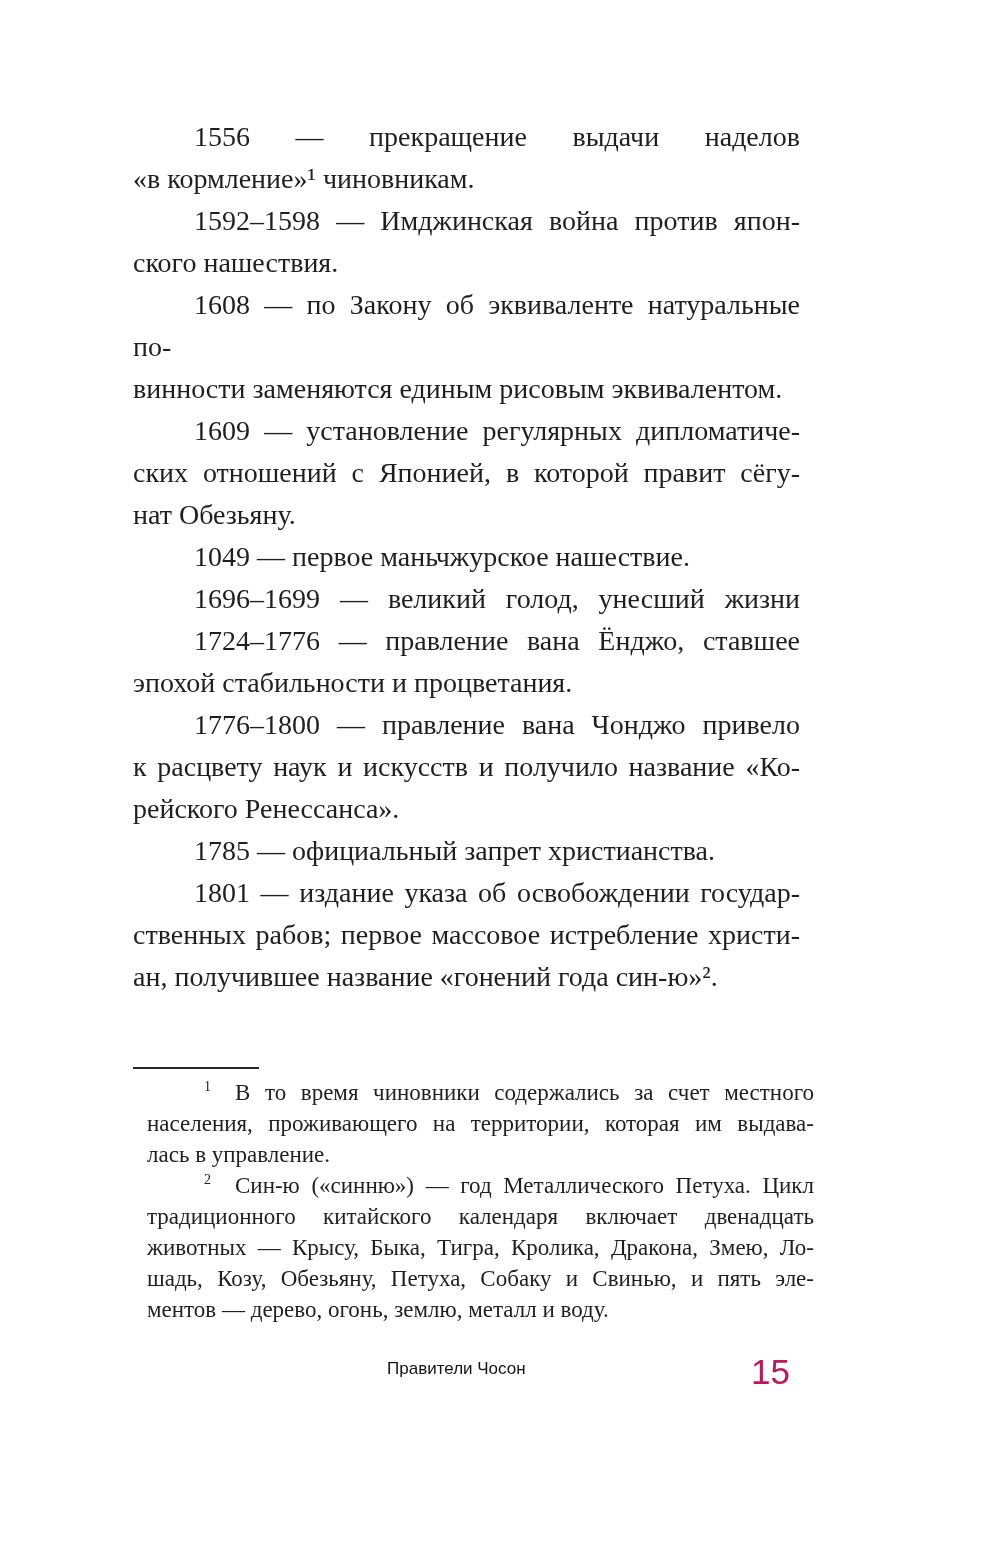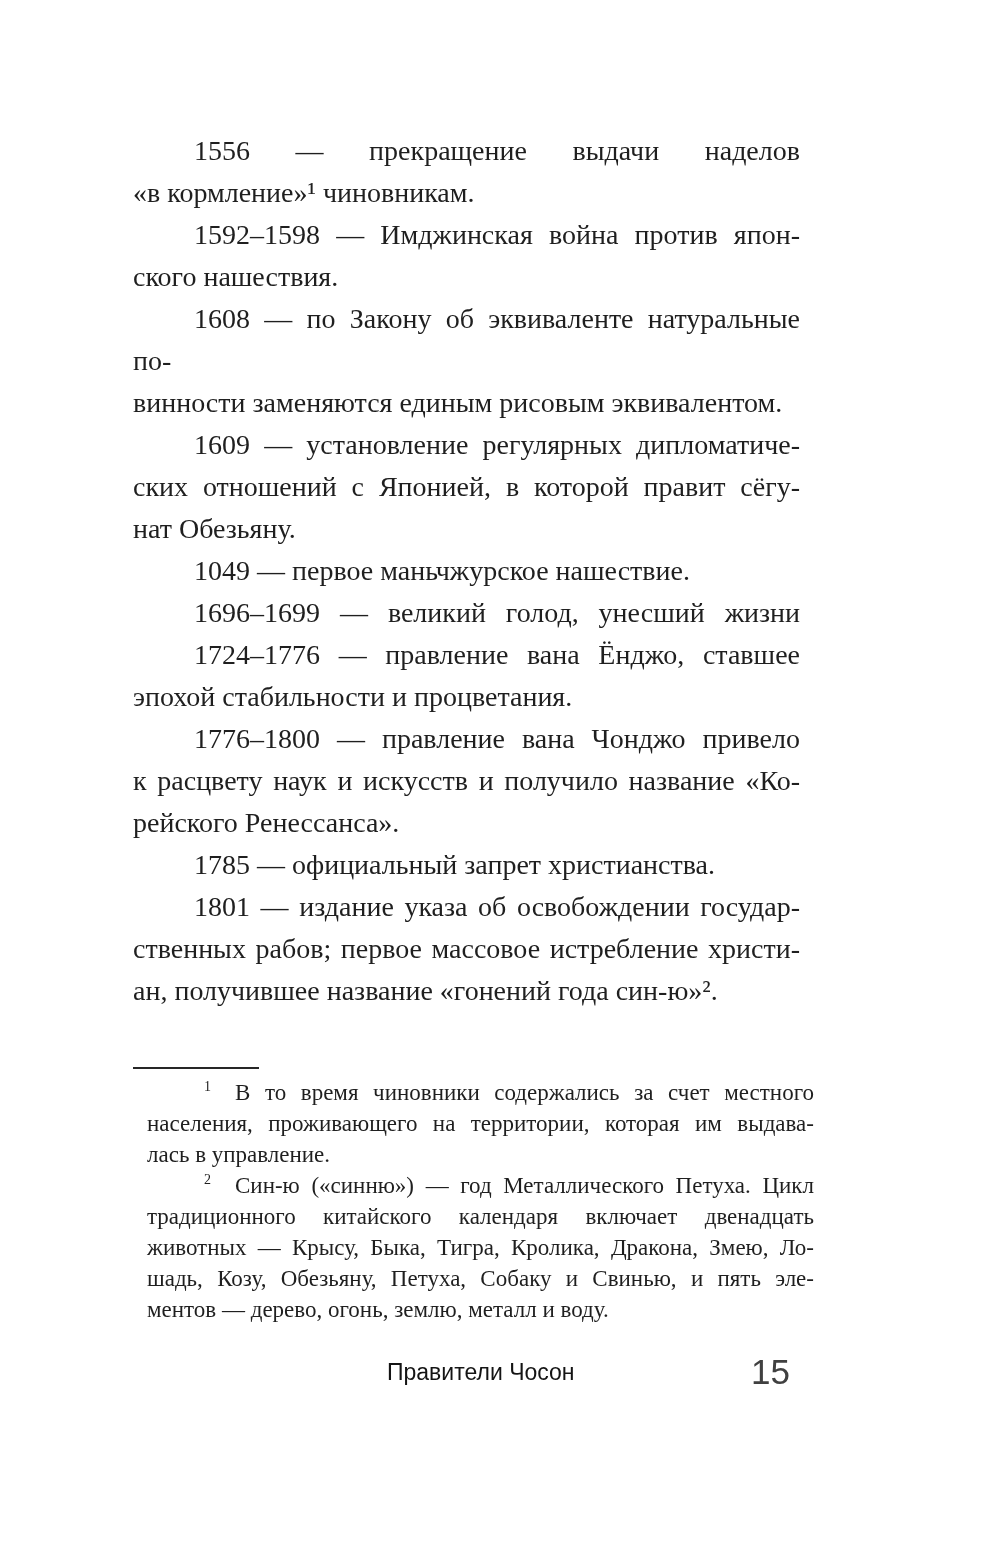--- a/index.html
+++ b/index.html
@@ -8,21 +8,21 @@
     width: 1000px;
     height: 1552px;
     background: #ffffff;
     color: #1f1f1f;
     font-family: "Liberation Serif", "DejaVu Serif", serif;
     overflow: hidden;
   }
   .main-text {
     position: absolute;
     left: 133px;
-    top: 130px;
+    top: 116px;
     width: 667px;
     font-size: 28px;
     line-height: 42px;
   }
   .line { text-align: left; }
   .j { text-align: justify; text-align-last: justify; }
   .ind { text-indent: 61px; }
   .fn-rule {
     position: absolute;
     left: 133px;
@@ -42,30 +42,30 @@
   sup.fn-marker {
     font-size: 14px;
     line-height: 0;
     margin-right: 24px;
   }
   .running-title {
     position: absolute;
     left: 387px;
     top: 1359px;
     font-family: "Liberation Sans", "DejaVu Sans", sans-serif;
-    font-size: 23px;
+    font-size: 17px;
     color: #141414;
   }
   .page-number {
     position: absolute;
     right: 210px;
     top: 1352px;
     font-family: "Liberation Sans", "DejaVu Sans", sans-serif;
     font-size: 35px;
-    color: #404040;
+    color: #be185d;
   }
 </style>
 </head>
 <body>
 
 <div class="page">
 
   <main class="main-text">
     <div class="line ind j">1556 — прекращение выдачи наделов</div>
     <div class="line">«в кормление»¹ чиновникам.</div>

